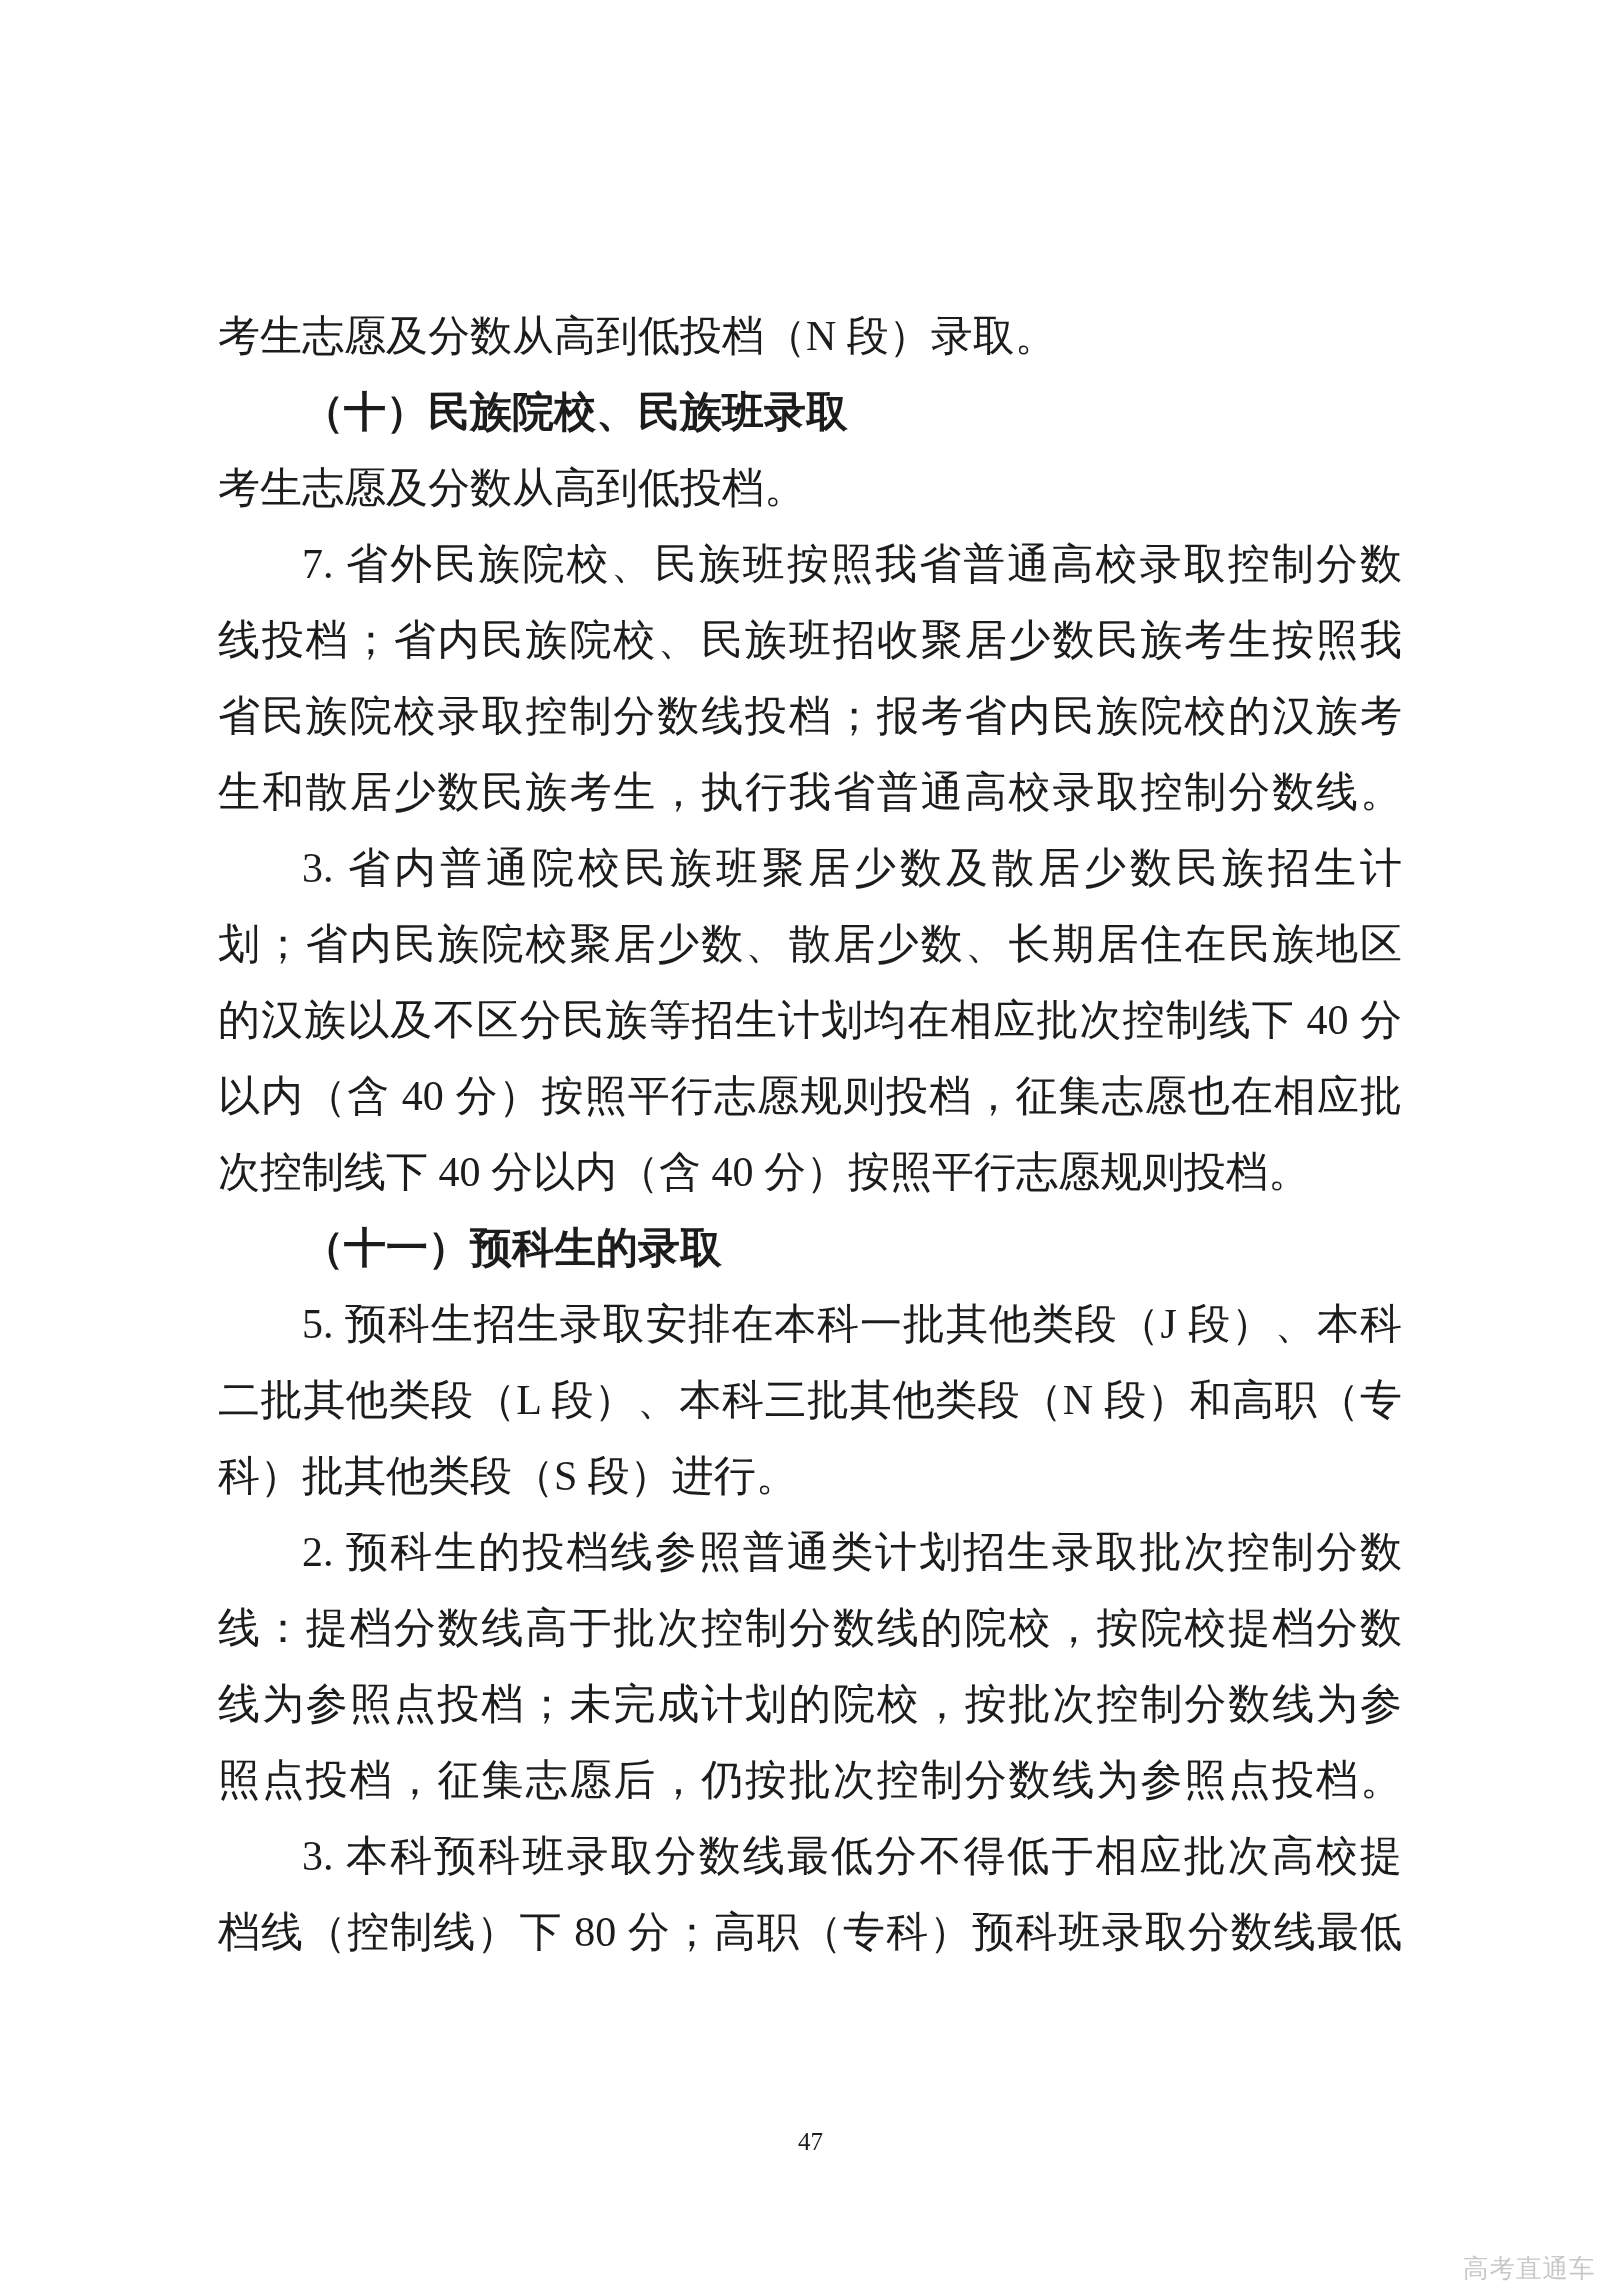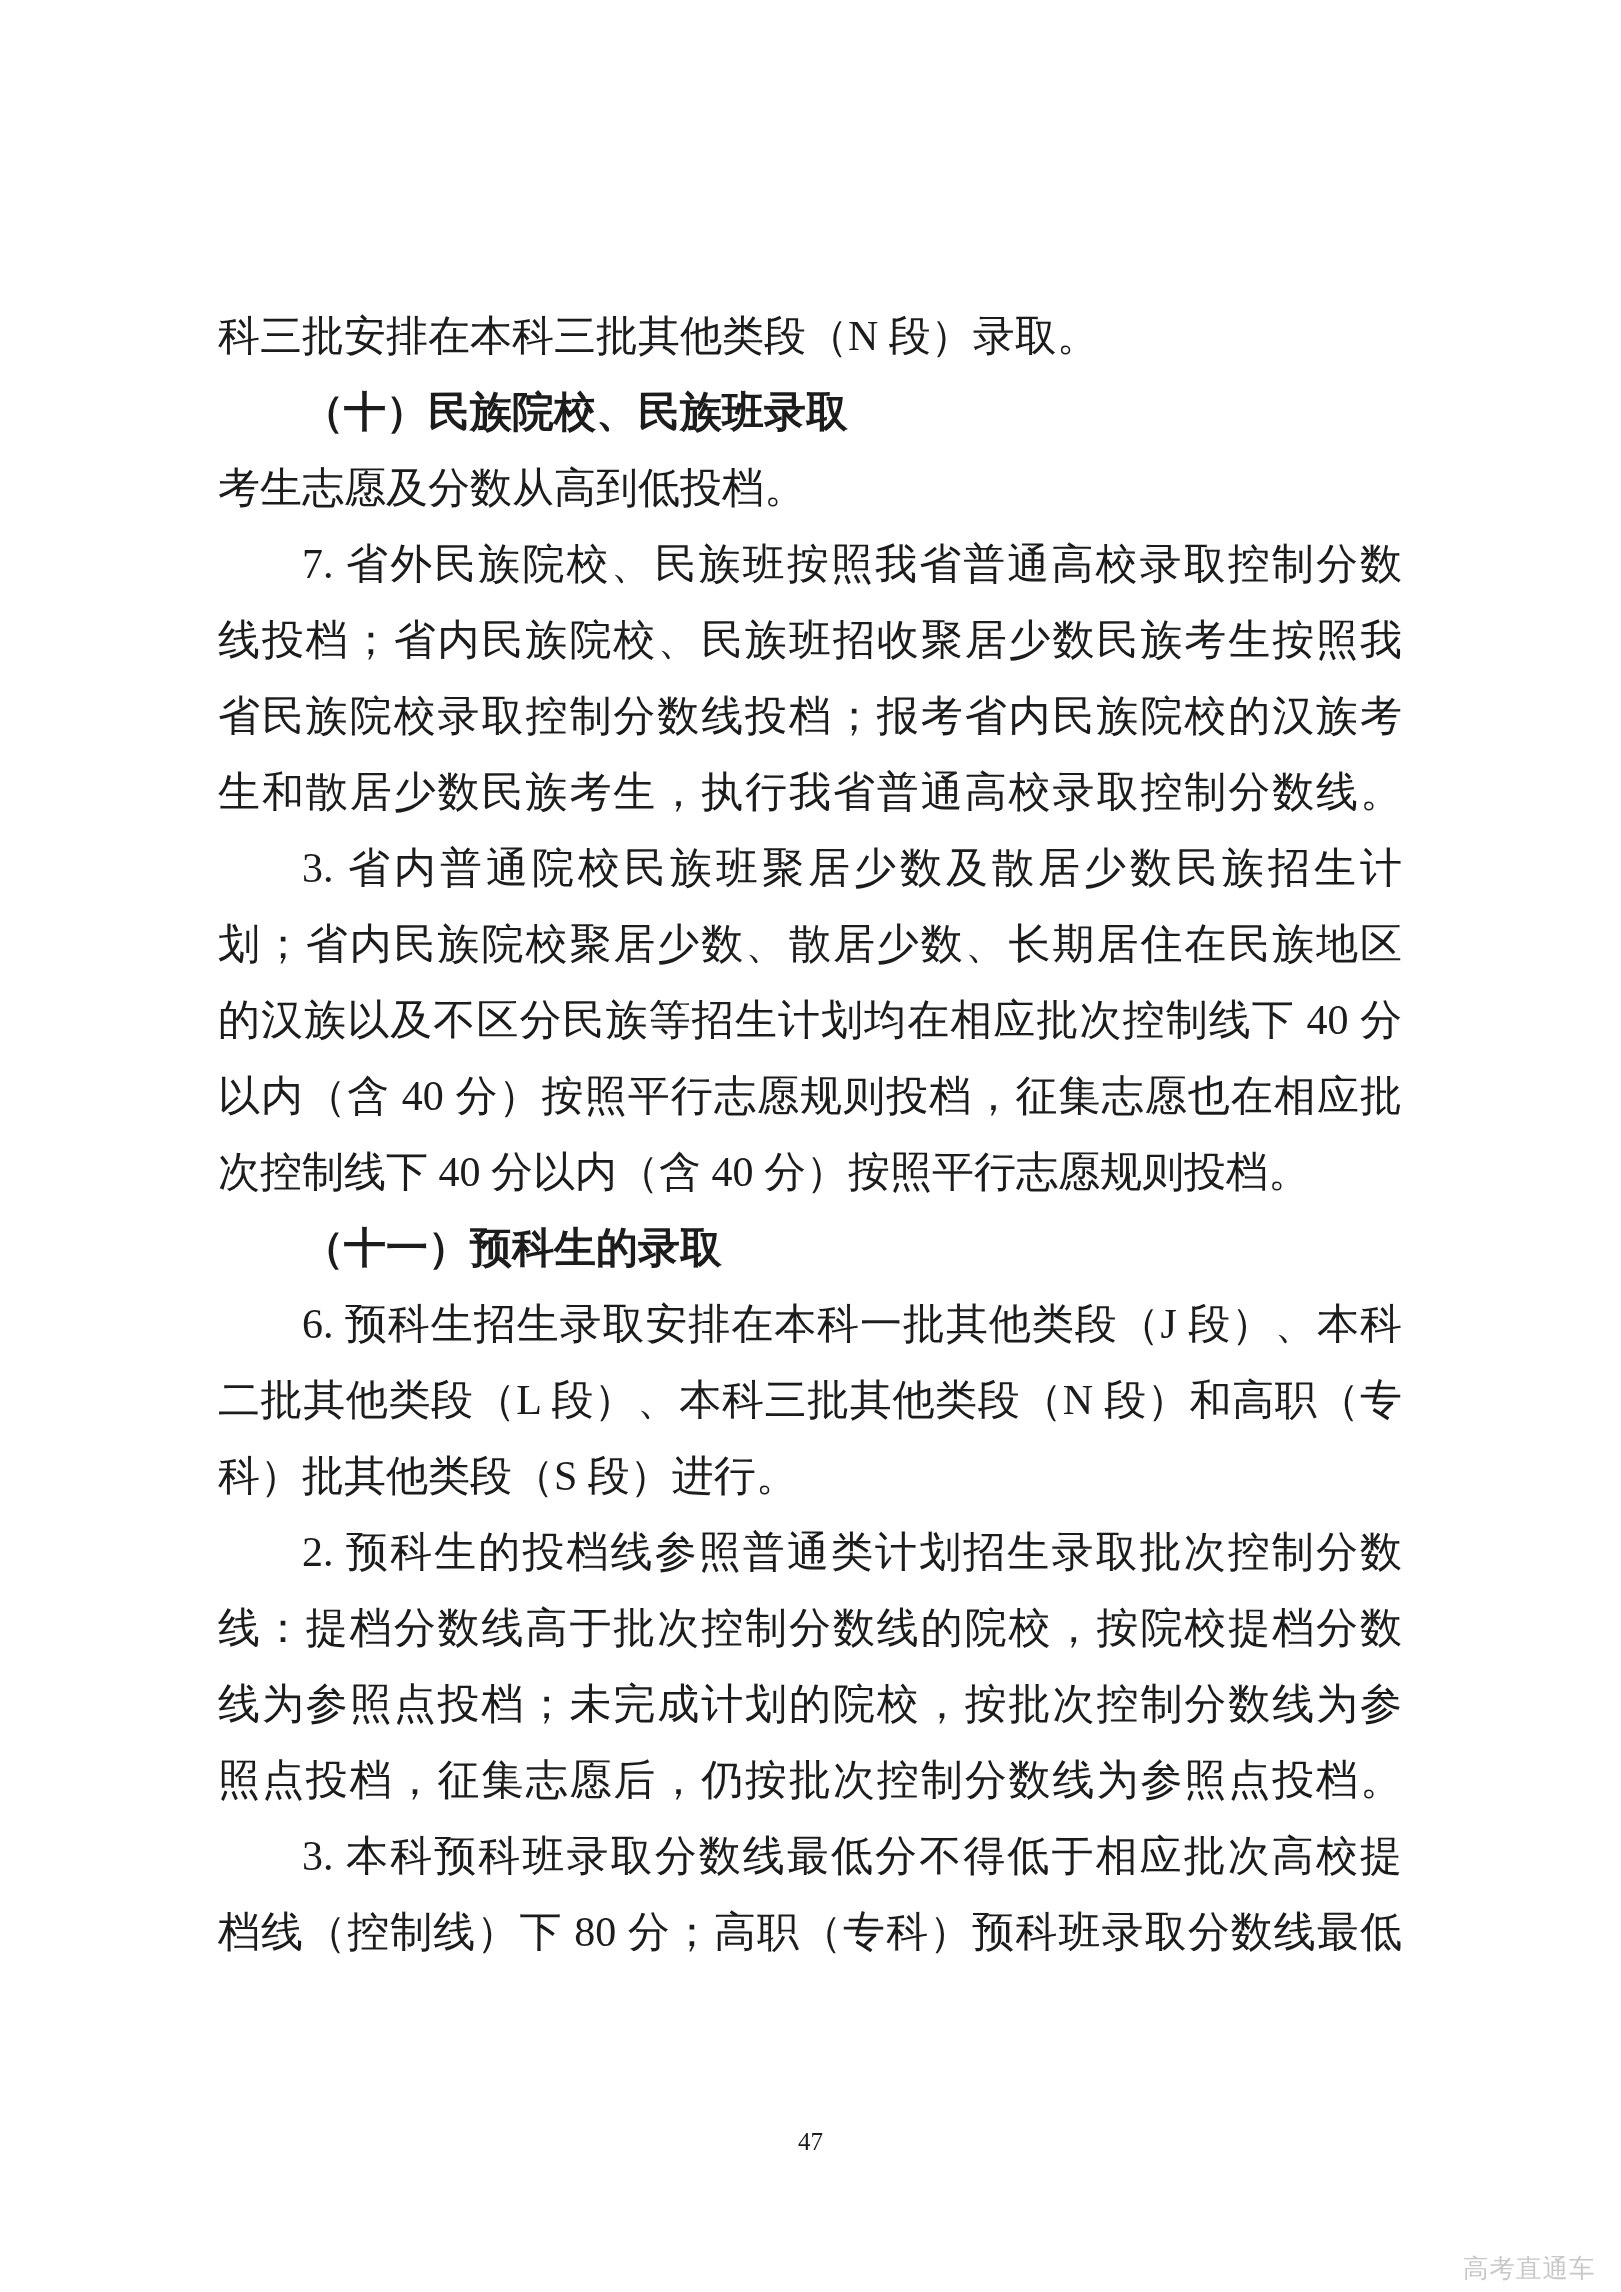--- a/index.html
+++ b/index.html
@@ -69,34 +69,34 @@
     text-shadow: 1px 1px 0 #ffffff;
   }
 </style>
 </head>
 <body>
 
 <div class="page">
 
   <div class="text-block">
 
-    <div class="line line-end">科三批安排在本科三批其他类段（N 段）录取。</div>
+    <div class="line line-end">考生志愿及分数从高到低投档（N 段）录取。</div>
       <div class="line line-heading">（十）民族院校、民族班录取</div>
       <div class="line line-end">考生志愿及分数从高到低投档。</div>
       <div class="line line-first">7. 省外民族院校、民族班按照我省普通高校录取控制分数</div>
       <div class="line line-fill">线投档；省内民族院校、民族班招收聚居少数民族考生按照我</div>
       <div class="line line-fill">省民族院校录取控制分数线投档；报考省内民族院校的汉族考</div>
       <div class="line line-fill-end">生和散居少数民族考生，执行我省普通高校录取控制分数线。</div>
       <div class="line line-first">3. 省内普通院校民族班聚居少数及散居少数民族招生计</div>
       <div class="line line-fill">划；省内民族院校聚居少数、散居少数、长期居住在民族地区</div>
       <div class="line line-fill">的汉族以及不区分民族等招生计划均在相应批次控制线下 40 分</div>
       <div class="line line-fill">以内（含 40 分）按照平行志愿规则投档，征集志愿也在相应批</div>
       <div class="line line-end">次控制线下 40 分以内（含 40 分）按照平行志愿规则投档。</div>
       <div class="line line-heading">（十一）预科生的录取</div>
-      <div class="line line-first">6. 预科生招生录取安排在本科一批其他类段（J 段）、本科</div>
+      <div class="line line-first">5. 预科生招生录取安排在本科一批其他类段（J 段）、本科</div>
       <div class="line line-fill">二批其他类段（L 段）、本科三批其他类段（N 段）和高职（专</div>
       <div class="line line-end">科）批其他类段（S 段）进行。</div>
       <div class="line line-first">2. 预科生的投档线参照普通类计划招生录取批次控制分数</div>
       <div class="line line-fill">线：提档分数线高于批次控制分数线的院校，按院校提档分数</div>
       <div class="line line-fill">线为参照点投档；未完成计划的院校，按批次控制分数线为参</div>
       <div class="line line-fill-end">照点投档，征集志愿后，仍按批次控制分数线为参照点投档。</div>
       <div class="line line-first">3. 本科预科班录取分数线最低分不得低于相应批次高校提</div>
       <div class="line line-fill">档线（控制线）下 80 分；高职（专科）预科班录取分数线最低</div>
   </div>
 

